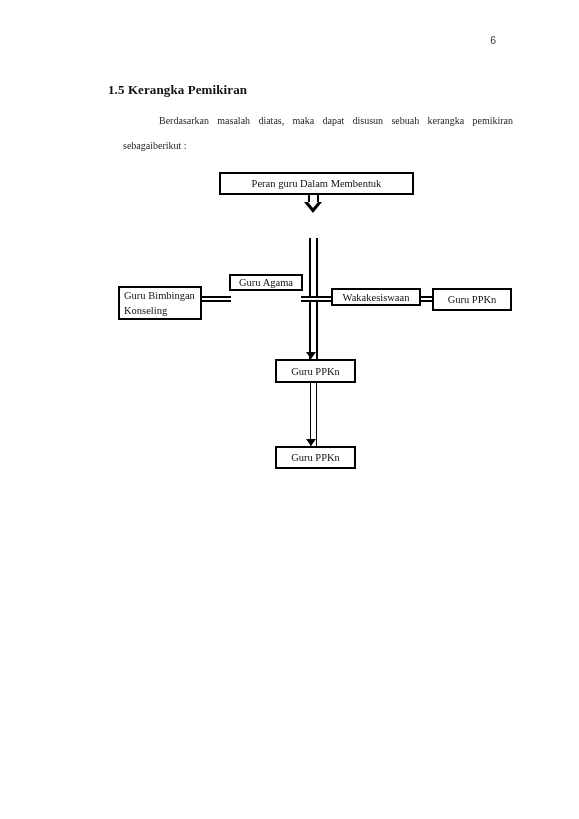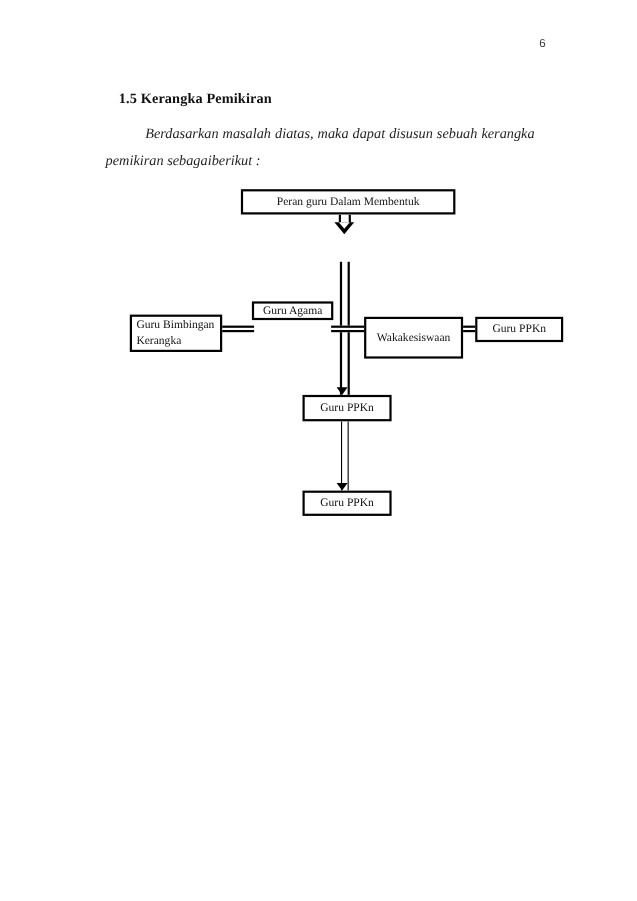--- a/index.html
+++ b/index.html
@@ -40,29 +40,28 @@
     top: 82px;
     font-size: 13px;
     font-weight: bold;
     letter-spacing: 0.1px;
     color: #111;
   }
 
   
   .body-para {
     position: absolute;
-    left: 96px;
+    left: 123px;
     top: 108px;
     width: 390px;
-    font-size: 13px;
+    font-size: 10px;
     line-height: 25px;
     text-align: justify;
     text-indent: 36px;
     color: #1f1f1f;
-    font-style: italic;
   }
 
   
   .diagram {
     position: absolute;
     left: 0;
     top: 0;
     width: 579px;
     height: 500px;
     margin-top: 11px;
@@ -87,21 +86,21 @@
     justify-content: flex-start;
     text-align: left;
     padding-left: 4px;
   }
 
   
   #node-peran      { left: 219px; top: 161px; width: 195px; height: 23px; }
   #node-digital    { left: 229px; top: 203px; width: 169px; height: 24px; }
   #node-bk         { left: 118px; top: 275px; width: 84px;  height: 34px; }
   #node-agama      { left: 229px; top: 263px; width: 74px;  height: 17px; }
-  #node-waka       { left: 331px; top: 277px; width: 90px;  height: 38px; text-align: center; }
+  #node-waka       { left: 331px; top: 277px; width: 90px;  height: 18px; text-align: center; }
   #node-ppkn-row   { left: 432px; top: 277px; width: 80px;  height: 23px; }
   #node-ppkn-mid   { left: 275px; top: 348px; width: 81px;  height: 24px; }
   #node-ppkn-bot   { left: 275px; top: 435px; width: 81px;  height: 23px; }
 
   
   
   .vstem {
     position: absolute;
     box-sizing: border-box;
     background: #ffffff;
@@ -188,21 +187,21 @@
     <div class="vstem thin" id="conn-mid-bot"></div>
     <div class="arrow-solid" id="arr-mid-bot"></div>
 
     <div class="hrail" id="rail-bk-agama"></div>
     <div class="hrail" id="rail-agama-spine"></div>
     <div class="hrail" id="rail-waka-ppkn"></div>
 
     <div class="node" id="node-peran">Peran guru Dalam Membentuk</div>
 
 
-    <div class="node left-align" id="node-bk">Guru Bimbingan Kerangka</div>
+    <div class="node left-align" id="node-bk">Guru Bimbingan Konseling</div>
 
     <div class="node" id="node-agama">Guru Agama</div>
 
     <div class="node" id="node-waka">Wakakesiswaan</div>
 
     <div class="node" id="node-ppkn-row">Guru PPKn</div>
 
     <div class="node" id="node-ppkn-mid">Guru PPKn</div>
 
     <div class="node" id="node-ppkn-bot">Guru PPKn</div>

